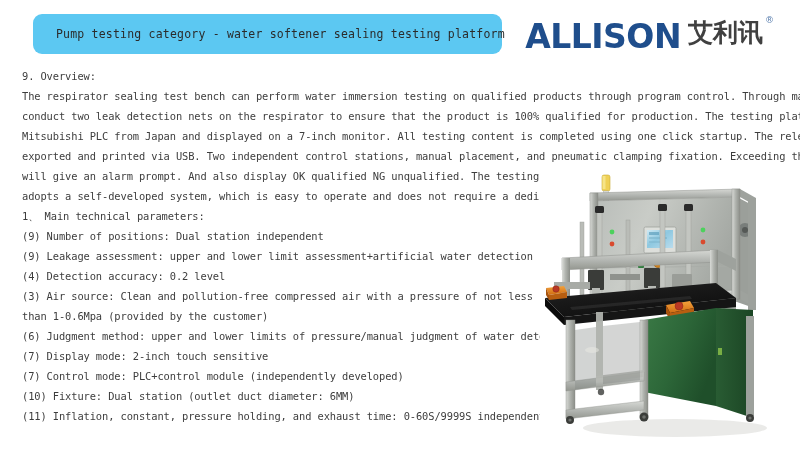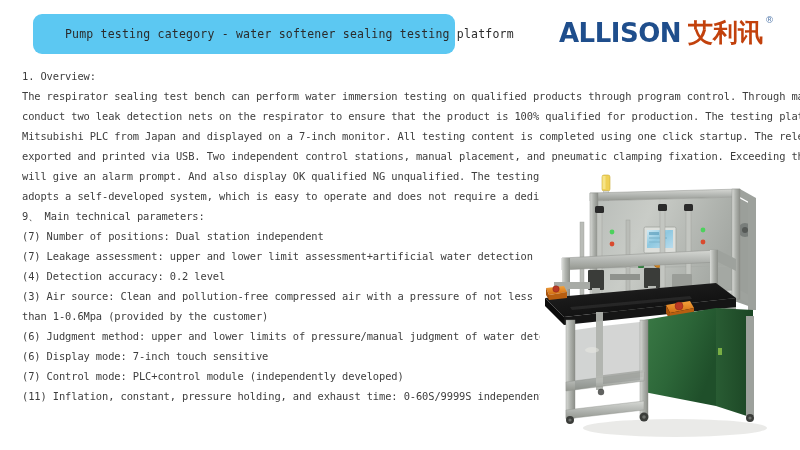--- a/index.html
+++ b/index.html
@@ -17,54 +17,54 @@
 
   
   .header {
     position: absolute;
     left: 0; top: 0;
     width: 800px; height: 68px;
   }
   .title-banner {
     position: absolute;
     left: 33px; top: 14px;
-    width: 422px; height: 40px;
+    width: 469px; height: 40px;
     background: #5CC8F2;
     border-radius: 9px;
     display: flex;
     align-items: center;
-    padding-left: 32px;
+    padding-left: 23px;
   }
   .title-banner-text {
     font-family: "DejaVu Sans Mono", "Liberation Mono", monospace;
     font-size: 11.5px;
     color: #2b2b2b;
     letter-spacing: 0.2px;
     white-space: nowrap;
   }
 
   .logo {
     position: absolute;
     right: 26px; top: 20px;
     display: flex;
     align-items: flex-start;
   }
   .logo-word {
     font-family: "DejaVu Sans", "Liberation Sans", sans-serif;
-    font-size: 26px;
+    font-size: 33px;
     font-weight: bold;
     color: #1F4E8C;
     letter-spacing: -0.5px;
     line-height: 1;
   }
   .logo-cn {
     font-family: "DejaVu Sans", "Liberation Sans", sans-serif;
     font-size: 25px;
     font-weight: bold;
-    color: #c2410c;
+    color: #404040;
     line-height: 1;
     margin-left: 7px;
   }
   .logo-tm {
     font-family: "DejaVu Sans", "Liberation Sans", sans-serif;
     font-size: 9px;
     color: #5a7fae;
     line-height: 1;
     margin-left: 2px;
     margin-top: -4px;
@@ -106,39 +106,40 @@
 
   <div class="logo">
     <span class="logo-word">ALLISON</span>
     <span class="logo-cn">艾利讯</span>
     <span class="logo-tm">®</span>
   </div>
 </div>
 
 <div class="content">
 
-  <div class="line heading">1. Overview:</div>
+  <div class="line heading">9. Overview:</div>
 
   <div class="line para-line">The respirator sealing test bench can perform water immersion testing on qualified products through program control. Through manual visual inspection,</div>
   <div class="line para-line">conduct two leak detection nets on the respirator to ensure that the product is 100% qualified for production. The testing platform is controlled by</div>
   <div class="line para-line">Mitsubishi PLC from Japan and displayed on a 7-inch monitor. All testing content is completed using one click startup. The relevant test data can be</div>
   <div class="line para-line">exported and printed via USB. Two independent control stations, manual placement, and pneumatic clamping fixation. Exceeding the set value, the device</div>
   <div class="line para-line">will give an alarm prompt. And also display OK qualified NG unqualified. The testing machine adopts ergonomic design, and the equipment operation</div>
   <div class="line para-line">adopts a self-developed system, which is easy to operate and does not require a dedicated person to operate..</div>
 
-  <div class="line heading">9、 Main technical parameters:</div>
-
-  <div class="line list-line">(7) Number of positions: Dual station independent</div>
-  <div class="line list-line">(7) Leakage assessment: upper and lower limit assessment+artificial water detection</div>
+  <div class="line heading">1、 Main technical parameters:</div>
+
+  <div class="line list-line">(9) Number of positions: Dual station independent</div>
+  <div class="line list-line">(9) Leakage assessment: upper and lower limit assessment+artificial water detection</div>
   <div class="line list-line">(4) Detection accuracy: 0.2 level</div>
   <div class="line list-line">(3) Air source: Clean and pollution-free compressed air with a pressure of not less</div>
   <div class="line list-line">than 1-0.6Mpa (provided by the customer)</div>
   <div class="line list-line">(6) Judgment method: upper and lower limits of pressure/manual judgment of water detection</div>
-  <div class="line list-line">(6) Display mode: 7-inch touch sensitive</div>
+  <div class="line list-line">(7) Display mode: 2-inch touch sensitive</div>
   <div class="line list-line">(7) Control mode: PLC+control module (independently developed)</div>
+  <div class="line list-line">(10) Fixture: Dual station (outlet duct diameter: 6MM)</div>
   <div class="line list-line">(11) Inflation, constant, pressure holding, and exhaust time: 0-60S/9999S independent adjustable</div>
 
 </div>
 
 <div class="photo">
   <svg width="260" height="280" viewBox="0 0 260 280" xmlns="http://www.w3.org/2000/svg">
     <defs>
       <linearGradient id="alum" x1="0" y1="0" x2="0" y2="1">
         <stop offset="0%" stop-color="#d6d8d4"></stop>
         <stop offset="50%" stop-color="#b4b7b3"></stop>

